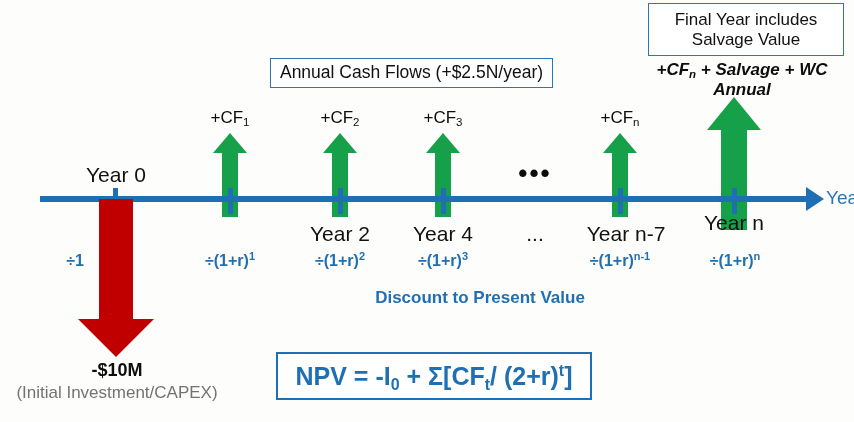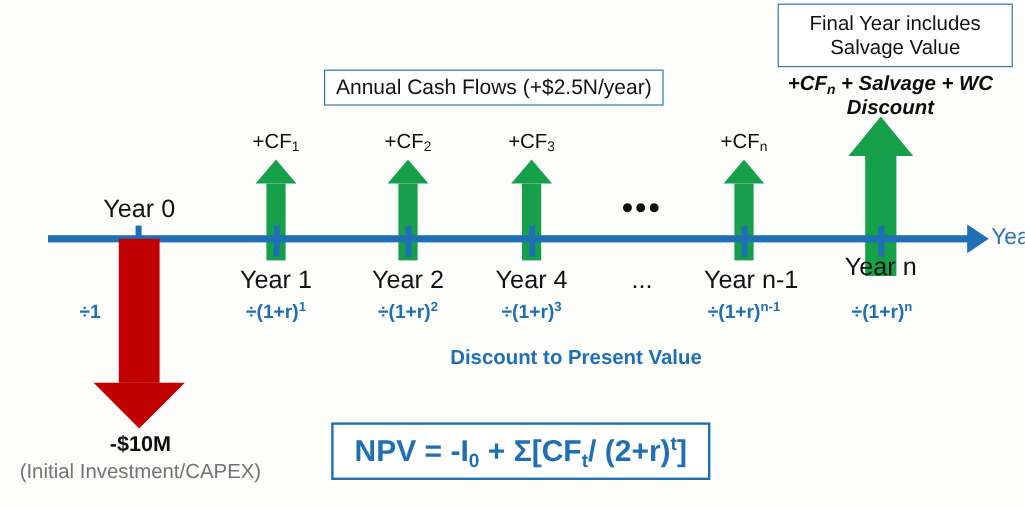--- a/index.html
+++ b/index.html
@@ -131,21 +131,21 @@
 
   <div class="abs callout" id="final-year-box">
     <div>
       <span>Final Year includes</span>
       <span>Salvage Value</span>
     </div>
   </div>
 
   <div class="abs" id="salvage-label">
     <span>+CF</span><sub>n</sub><span> + Salvage + WC</span><br>
-    <span>Discount</span>
+    <span>Annual</span>
   </div>
 
   <div class="abs callout" id="annual-box">
     <span>Annual Cash Flows (+$2.5N/year)</span>
   </div>
 
   <div class="abs cf-label" style="left:195px;top:108px;width:70px;">
     <span>+CF</span><sub>1</sub>
   </div>
   <div class="abs cf-label" style="left:305px;top:108px;width:70px;">
@@ -192,25 +192,24 @@
   <div class="abs tick" style="left:338px;"></div>
   <div class="abs tick" style="left:441px;"></div>
   <div class="abs tick" style="left:618px;"></div>
   <div class="abs tick" style="left:732px;"></div>
 
   <div class="abs" id="red-arrow">
     <div class="shaft"></div>
     <div class="head"></div>
   </div>
 
-  <div class="abs year-label" style="left:193px;top:222px;width:74px;">Year 1</div>
   <div class="abs year-label" style="left:303px;top:222px;width:74px;">Year 2</div>
   <div class="abs year-label" style="left:406px;top:222px;width:74px;">Year 4</div>
   <div class="abs year-label" id="ellipsis-year">...</div>
-  <div class="abs year-label" style="left:578px;top:222px;width:96px;">Year n-1</div>
+  <div class="abs year-label" style="left:578px;top:222px;width:96px;">Year n-7</div>
   <div class="abs year-label" style="left:694px;top:211px;width:80px;">Year n</div>
 
   <div class="abs disc" style="left:50px;top:252px;width:50px;">÷1</div>
   <div class="abs disc" style="left:185px;top:252px;width:90px;">
     <span>÷(1+r)</span><sup>1</sup>
   </div>
   <div class="abs disc" style="left:295px;top:252px;width:90px;">
     <span>÷(1+r)</span><sup>2</sup>
   </div>
   <div class="abs disc" style="left:398px;top:252px;width:90px;">

